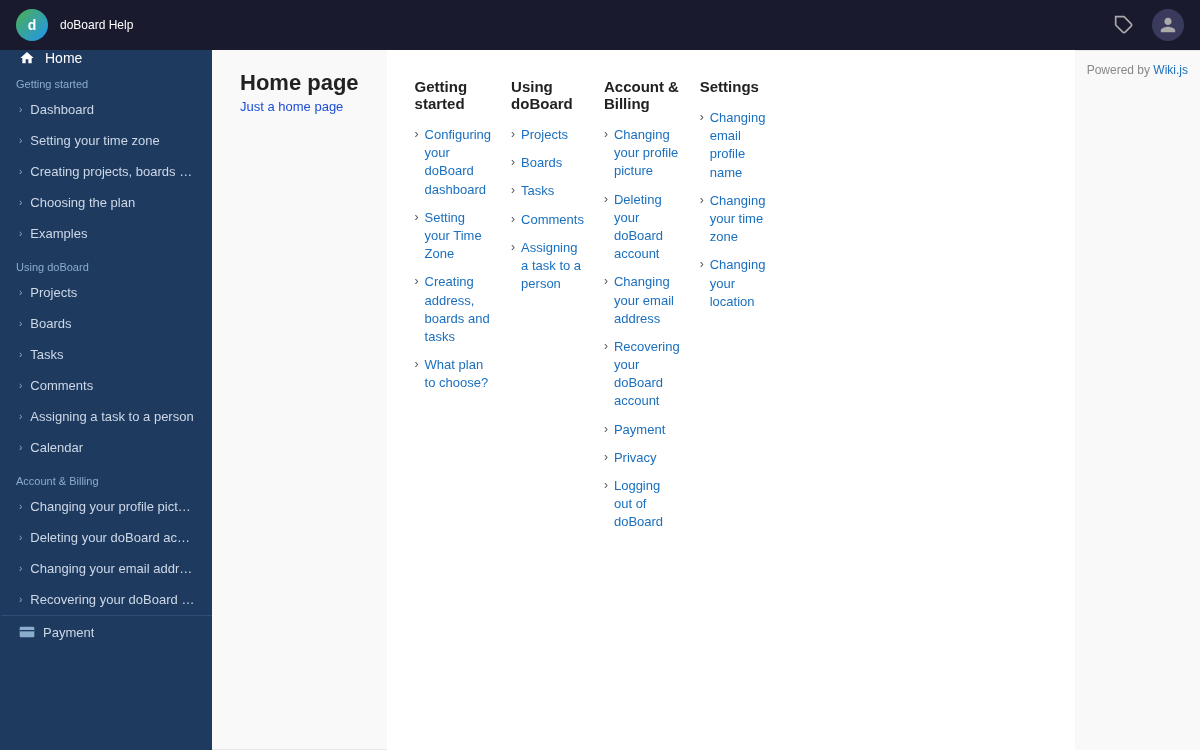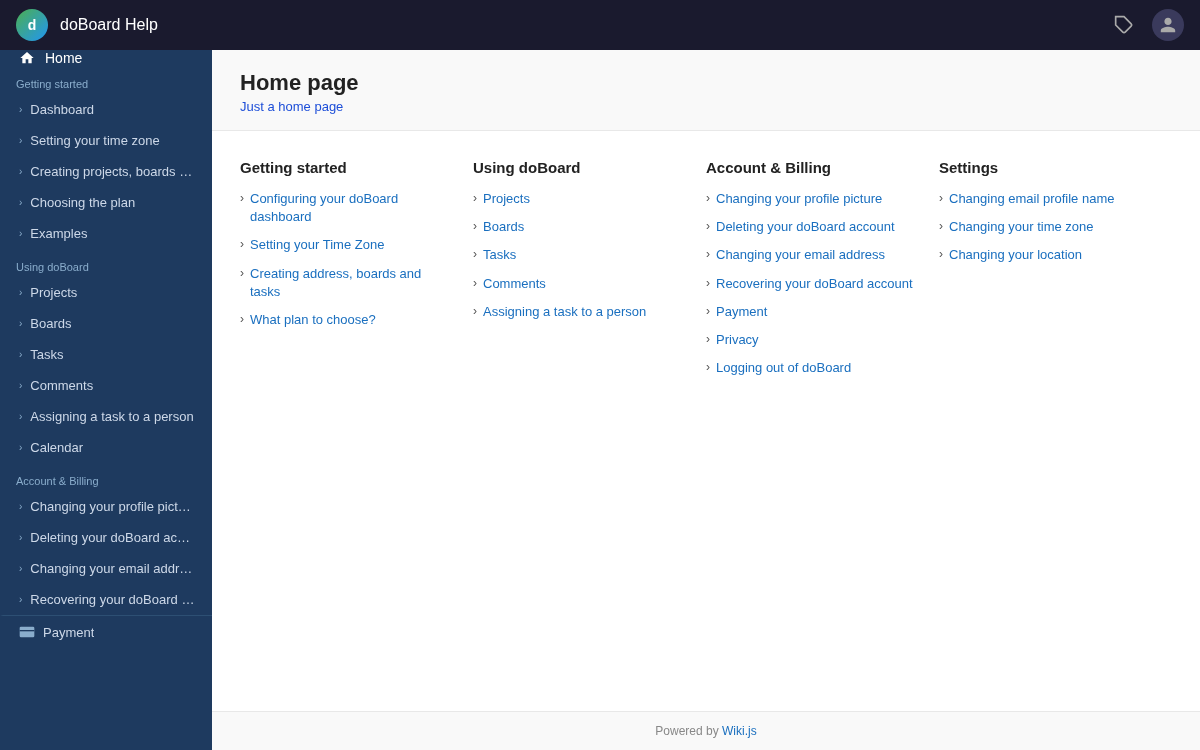--- a/index.html
+++ b/index.html
@@ -17,21 +17,21 @@
       flex-shrink: 0;
       z-index: 10;
     }
     .topnav-logo {
       width: 32px; height: 32px; border-radius: 50%;
       background: linear-gradient(135deg, #4caf50, #2196f3);
       display: flex; align-items: center; justify-content: center;
       font-size: 14px; font-weight: bold; color: #fff; flex-shrink: 0;
     }
     .topnav-title {
-      font-size: 16px; font-weight: 500; color: #fff; white-space: nowrap;
+      font-size: 12px; font-weight: 500; color: #fff; white-space: nowrap;
     }
     .topnav-search {
       flex: 1; max-width: 420px; margin: 0 auto;
       background: #2d2d4e; border: 1px solid #3a3a5c; border-radius: 24px;
       display: flex; align-items: center; padding: 0 14px; height: 36px; gap: 8px;
     }
     .topnav-search input {
       background: transparent; border: none; outline: none; color: #ccc; font-size: 14px; width: 100%;
     }
     .topnav-search input::placeholder { color: #888; }
@@ -76,21 +76,21 @@
       font-size: 10px; color: #8aadcc; flex-shrink: 0;
     }
     .sidebar-item .item-label {
       font-size: 13px; white-space: nowrap; overflow: hidden; text-overflow: ellipsis;
     }
     .sidebar-item.payment-item { border-top: 1px solid #2d4f73; }
 
     
     .main {
       flex: 1; overflow-y: auto; background: #fff;
-      display: flex; flex-direction: column;
+      display: flex; 
     }
     .main::-webkit-scrollbar { width: 6px; }
     .main::-webkit-scrollbar-thumb { background: #ccc; }
 
     .page-header {
       padding: 20px 28px 16px;
       border-bottom: 1px solid #e8e8e8;
       background: #f9f9f9;
     }
     .page-title { font-size: 22px; font-weight: 600; color: #222; }

